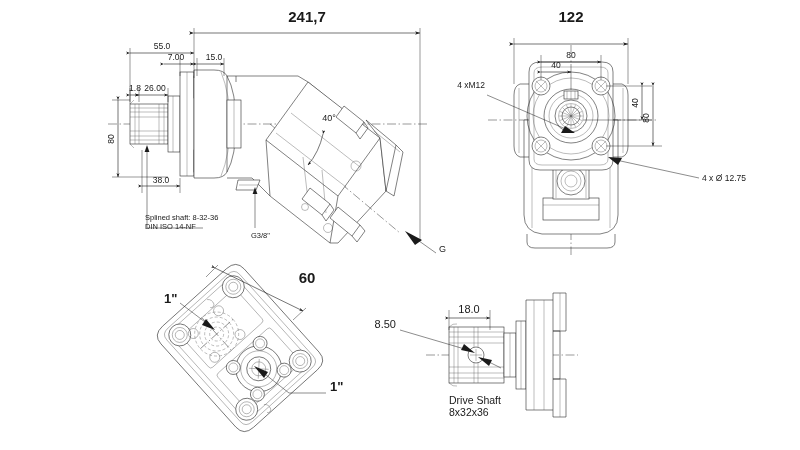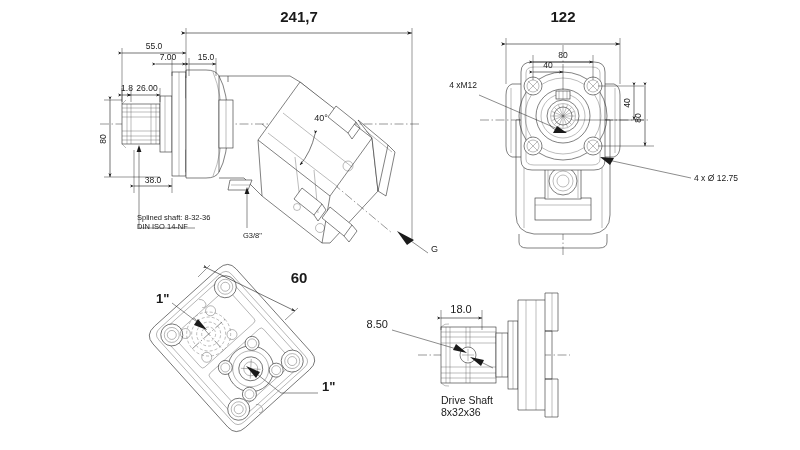--- a/index.html
+++ b/index.html
@@ -3,21 +3,21 @@
 <meta charset="utf-8">
 <style>
   html,body{margin:0;padding:0;}
   body{
     width:800px;height:450px;
     background:#ffffff;
     font-family:"Liberation Sans", sans-serif;
     overflow:hidden;
     position:relative;
   }
-  #root{position:absolute;left:0;top:0;width:684px;height:450px;}
+  #root{position:absolute;left:8px;top:0;width:684px;height:450px;}
   svg{display:block;}
   .dimtxt{font-family:"Liberation Sans",sans-serif;fill:#1a1a1a;}
   .big{font-weight:bold;font-size:15px;}
   .med{font-size:8.5px;}
   .note{font-size:7.5px;}
   .lbl{font-size:9px;}
   .thin{stroke:#2b2b2b;stroke-width:0.6;fill:none;}
   .vthin{stroke:#555;stroke-width:0.4;fill:none;}
   .dim{stroke:#1a1a1a;stroke-width:0.6;fill:none;}
   .ext{stroke:#1a1a1a;stroke-width:0.45;fill:none;}

